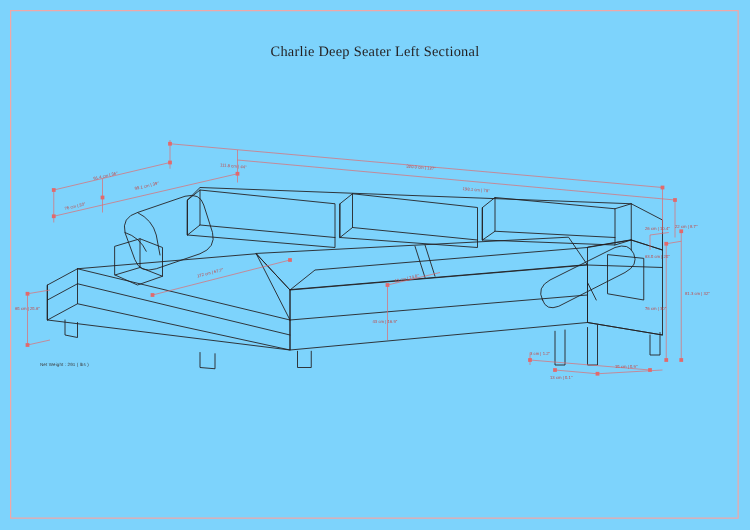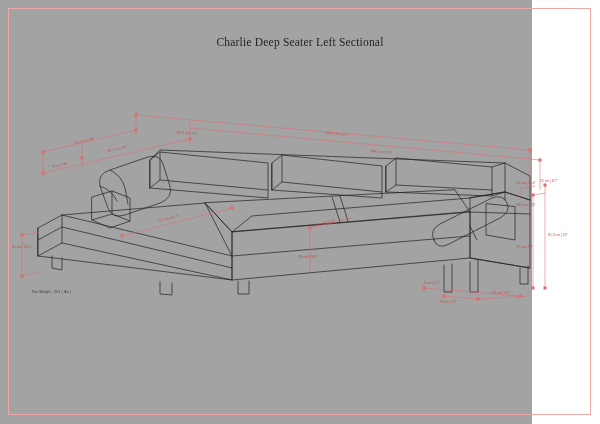--- a/index.html
+++ b/index.html
@@ -1,18 +1,18 @@
 <!DOCTYPE html>
 <html><head>
 <meta charset="utf-8">
 <style>
   html,body{margin:0;padding:0;background:#ffffff;}
   body{width:600px;height:424px;overflow:hidden;
        font-family:"Liberation Serif",serif;color:#231f20;}
-  .page{position:relative;width:532px;height:424px;background:#a3a3a3;}
+  .page{position:relative;width:600px;height:424px;background:#7dd3fc;}
   .frame{position:absolute;left:8px;top:8px;width:583px;height:407px;
          border:1.5px solid #f0a7a7;box-sizing:border-box;}
   .title{position:absolute;left:0;top:36px;width:600px;text-align:center;
          font-size:11.5px;font-family:"Liberation Serif",serif;color:#231f20;
          letter-spacing:.2px;}
   .weight{position:absolute;left:32px;top:290px;font-size:3.6px;
           font-family:"Liberation Sans",sans-serif;color:#3a3a3a;
           letter-spacing:.1px;white-space:nowrap;}
   svg{position:absolute;left:0;top:0;}
   .dimtxt{font-family:"Liberation Sans",sans-serif;font-size:3.4px;

